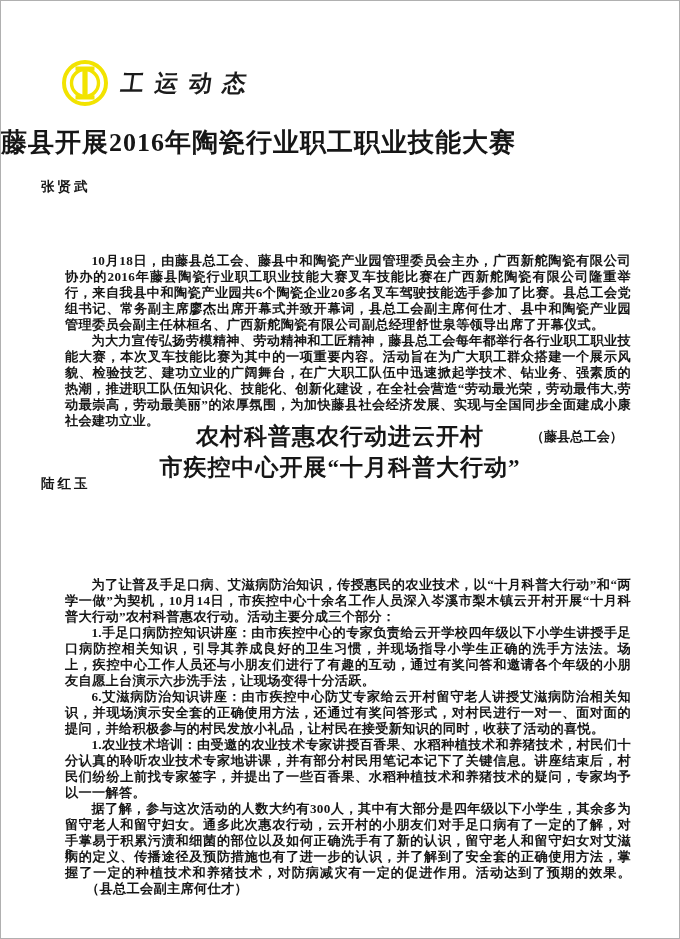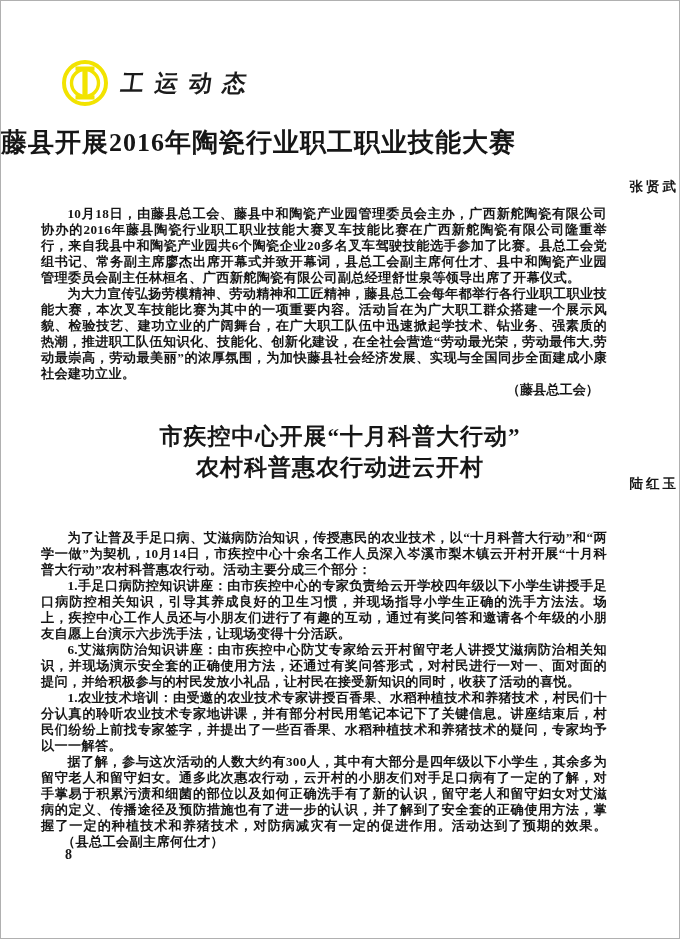--- a/index.html
+++ b/index.html
@@ -35,41 +35,43 @@
   .title1 {
     position: absolute;
     top: 124px; left: 0; right: 0;
     font-size: 26px;
     font-weight: 700;
     letter-spacing: 1px;
   }
   .author {
     position: absolute;
     left: 0; right: 0;
-    text-align: right;
+    text-align: left;
     font-size: 13.5px;
     font-weight: 700;
     letter-spacing: 3px;
+    padding-left: 40px;
   }
   .author1 { top: 177px; }
   .title2 {
     position: absolute;
     top: 420px; left: 0; right: 0;
     text-align: center;
     font-size: 23px;
     font-weight: 700;
     line-height: 31px;
     letter-spacing: 1px;
   }
   .author2 { top: 474px; }
   
   .body-block {
     position: absolute;
-    left: 40px;
+    left: 64px;
     width: 566px;
+    margin-top: 47px;
   }
   .body1 { top: 205px; }
   .body2 { top: 529px; }
   p.body {
     margin: 0;
     font-size: 13.2px;
     line-height: 16px;
     text-align: justify;
     text-indent: 2em;
     font-weight: 600;
@@ -113,22 +115,22 @@
   <div class="title1">藤县开展2016年陶瓷行业职工职业技能大赛</div>
   <div class="author author1">张贤武</div>
 
   <div class="body-block body1">
     <p class="body">10月18日，由藤县总工会、藤县中和陶瓷产业园管理委员会主办，广西新舵陶瓷有限公司协办的2016年藤县陶瓷行业职工职业技能大赛叉车技能比赛在广西新舵陶瓷有限公司隆重举行，来自我县中和陶瓷产业园共6个陶瓷企业20多名叉车驾驶技能选手参加了比赛。县总工会党组书记、常务副主席廖杰出席开幕式并致开幕词，县总工会副主席何仕才、县中和陶瓷产业园管理委员会副主任林桓名、广西新舵陶瓷有限公司副总经理舒世泉等领导出席了开幕仪式。</p>
     <p class="body">为大力宣传弘扬劳模精神、劳动精神和工匠精神，藤县总工会每年都举行各行业职工职业技能大赛，本次叉车技能比赛为其中的一项重要内容。活动旨在为广大职工群众搭建一个展示风貌、检验技艺、建功立业的广阔舞台，在广大职工队伍中迅速掀起学技术、钻业务、强素质的热潮，推进职工队伍知识化、技能化、创新化建设，在全社会营造“劳动最光荣，劳动最伟大,劳动最崇高，劳动最美丽”的浓厚氛围，为加快藤县社会经济发展、实现与全国同步全面建成小康社会建功立业。</p>
     <p class="attr-line">（藤县总工会）</p>
   </div>
 
   <div class="title2">
+    <div>农村科普惠农行动进云开村</div>
     <div>市疾控中心开展“十月科普大行动”</div>
-    <div>农村科普惠农行动进云开村</div>
   </div>
   <div class="author author2">陆红玉</div>
 
   <div class="body-block body2">
     <p class="body">为了让普及手足口病、艾滋病防治知识，传授惠民的农业技术，以“十月科普大行动”和“两学一做”为契机，10月14日，市疾控中心十余名工作人员深入岑溪市梨木镇云开村开展“十月科普大行动”农村科普惠农行动。活动主要分成三个部分：</p>
     <p class="body">1.手足口病防控知识讲座：由市疾控中心的专家负责给云开学校四年级以下小学生讲授手足口病防控相关知识，引导其养成良好的卫生习惯，并现场指导小学生正确的洗手方法法。场上，疾控中心工作人员还与小朋友们进行了有趣的互动，通过有奖问答和邀请各个年级的小朋友自愿上台演示六步洗手法，让现场变得十分活跃。</p>
     <p class="body">6.艾滋病防治知识讲座：由市疾控中心防艾专家给云开村留守老人讲授艾滋病防治相关知识，并现场演示安全套的正确使用方法，还通过有奖问答形式，对村民进行一对一、面对面的提问，并给积极参与的村民发放小礼品，让村民在接受新知识的同时，收获了活动的喜悦。</p>
     <p class="body">1.农业技术培训：由受邀的农业技术专家讲授百香果、水稻种植技术和养猪技术，村民们十分认真的聆听农业技术专家地讲课，并有部分村民用笔记本记下了关键信息。讲座结束后，村民们纷纷上前找专家签字，并提出了一些百香果、水稻种植技术和养猪技术的疑问，专家均予以一一解答。</p>
     <p class="body"><span>据了解，参与这次活动的人数大约有300人，其中有大部分是四年级以下小学生，其余多为留守老人和留守妇女。通多此次惠农行动，云开村的小朋友们对手足口病有了一定的了解，对手掌易于积累污渍和细菌的部位以及如何正确洗手有了新的认识，留守老人和留守妇女对艾滋病的定义、传播途径及预防措施也有了进一步的认识，并了解到了安全套的正确使用方法，掌握了一定的种植技术和养猪技术，对防病减灾有一定的促进作用。活动达到了预期的效果。</span><span class="attr-inline">（县总工会副主席何仕才）</span></p>
   </div>

